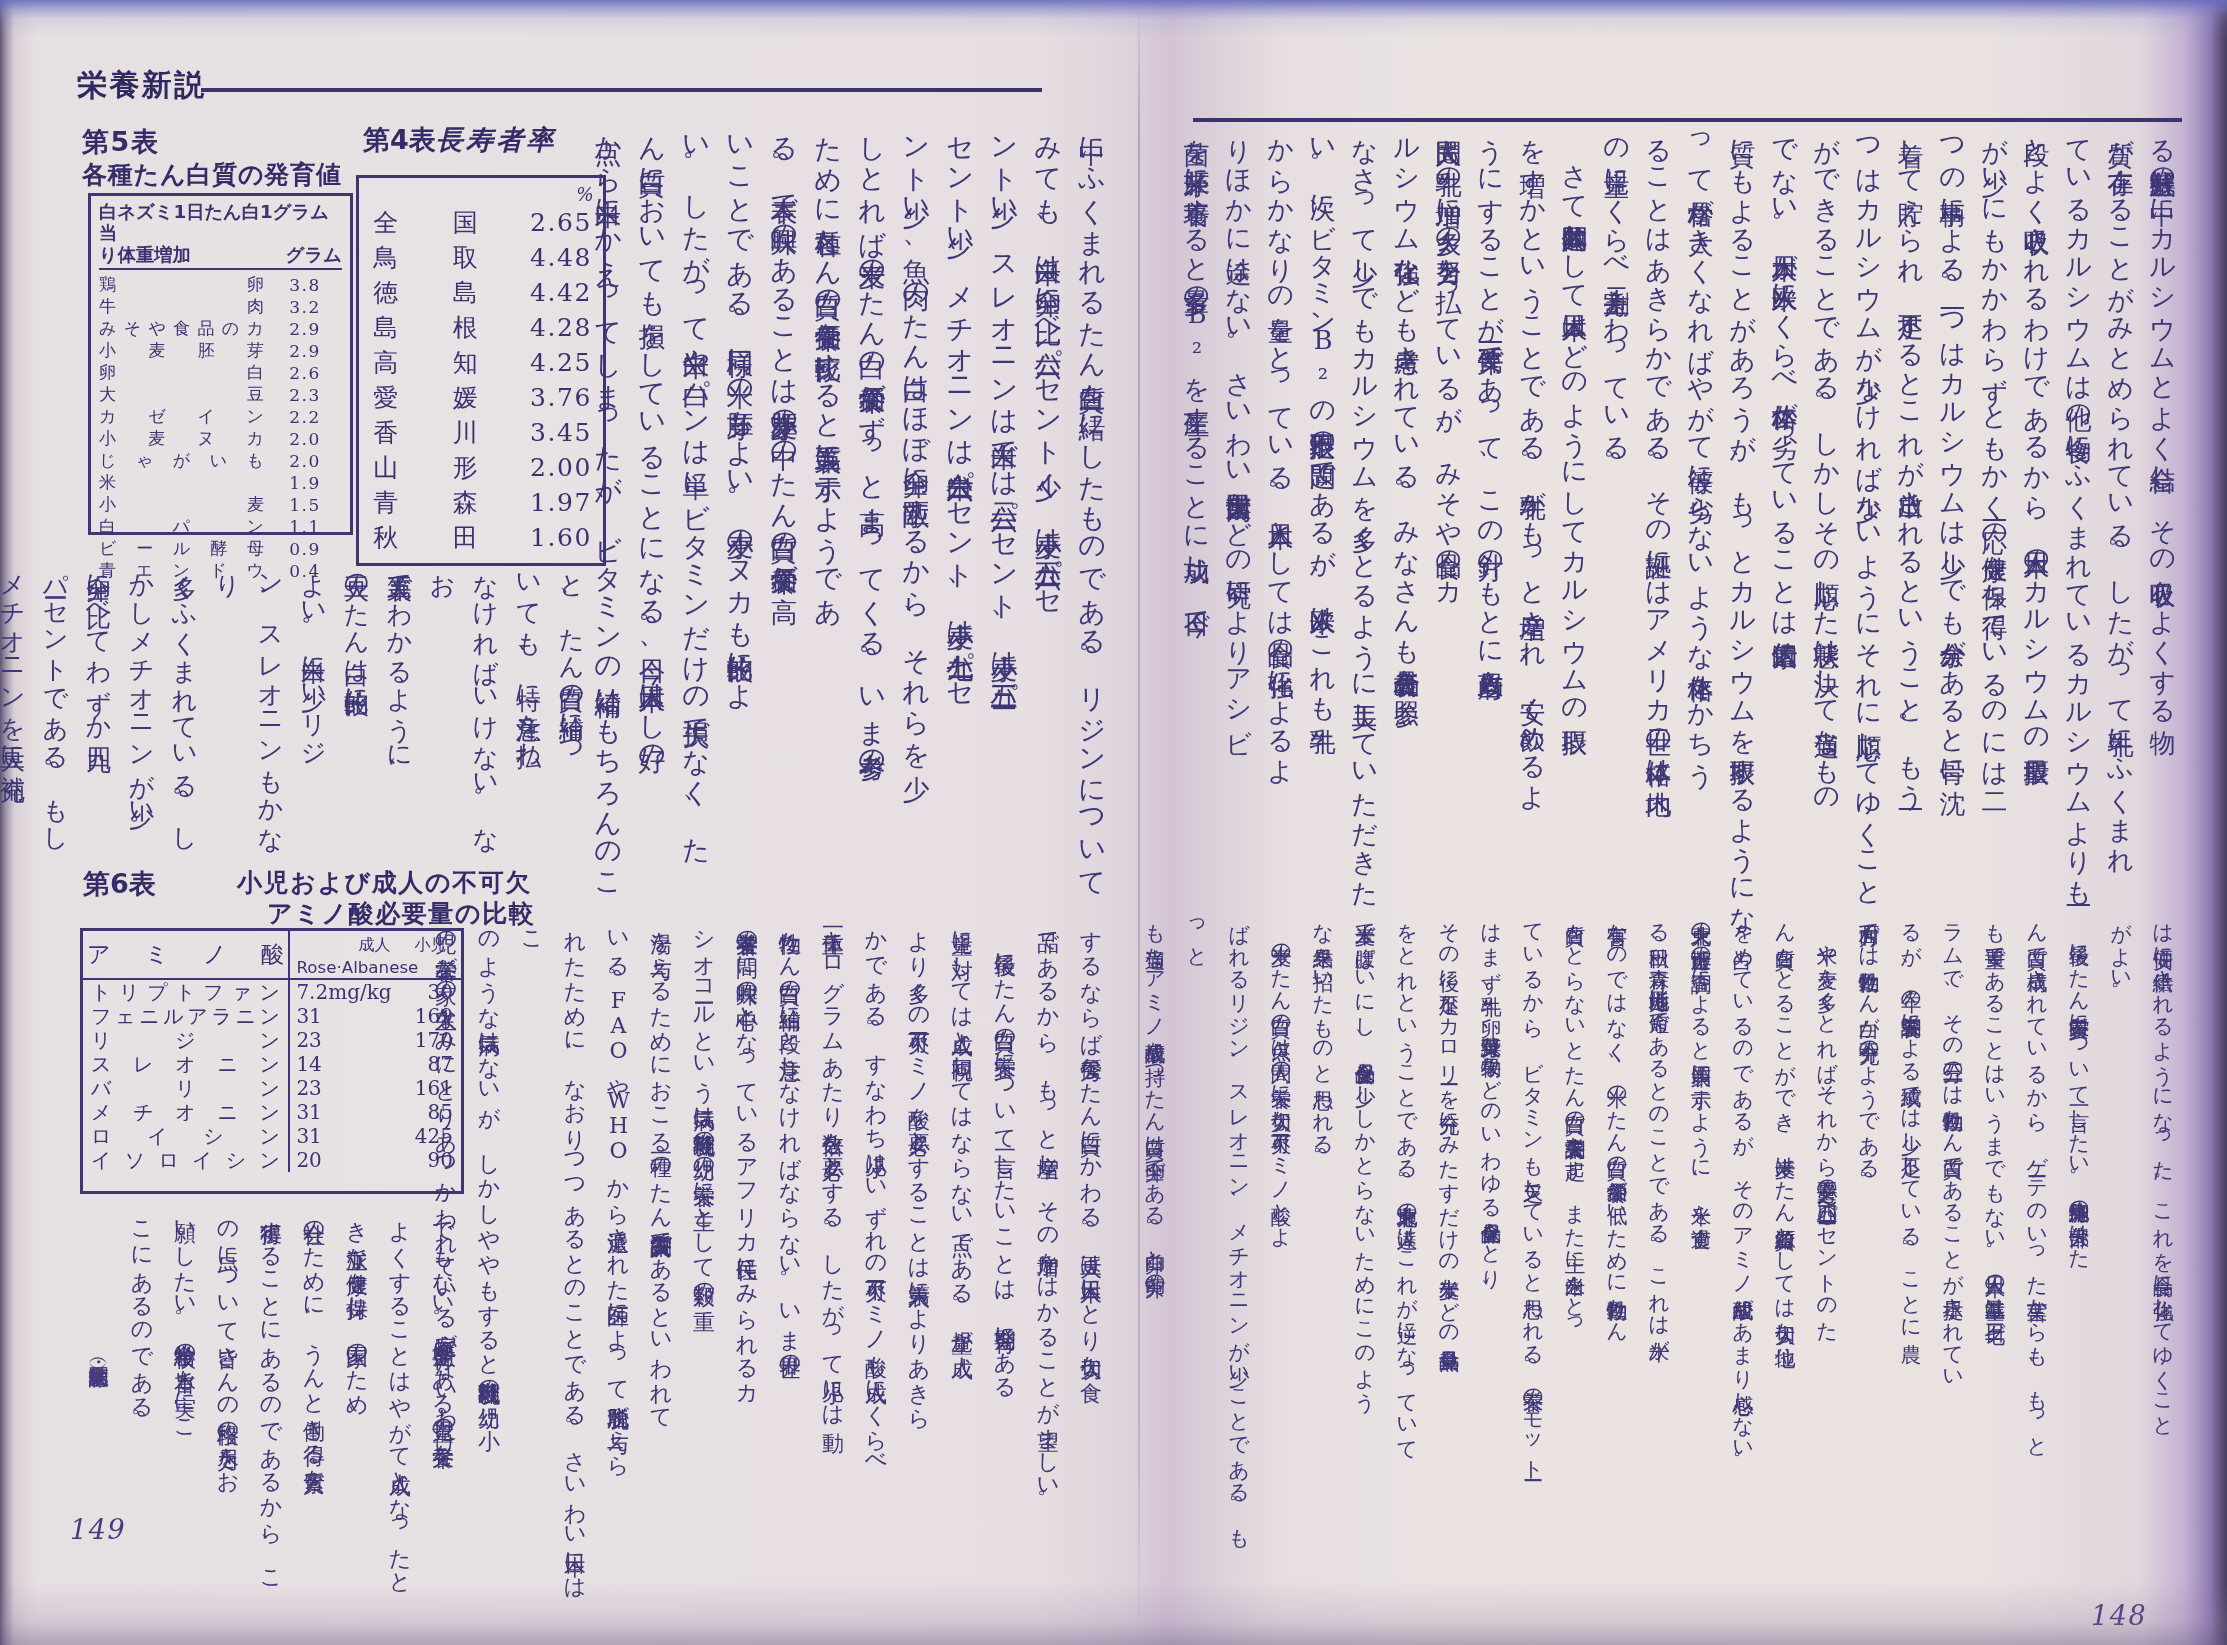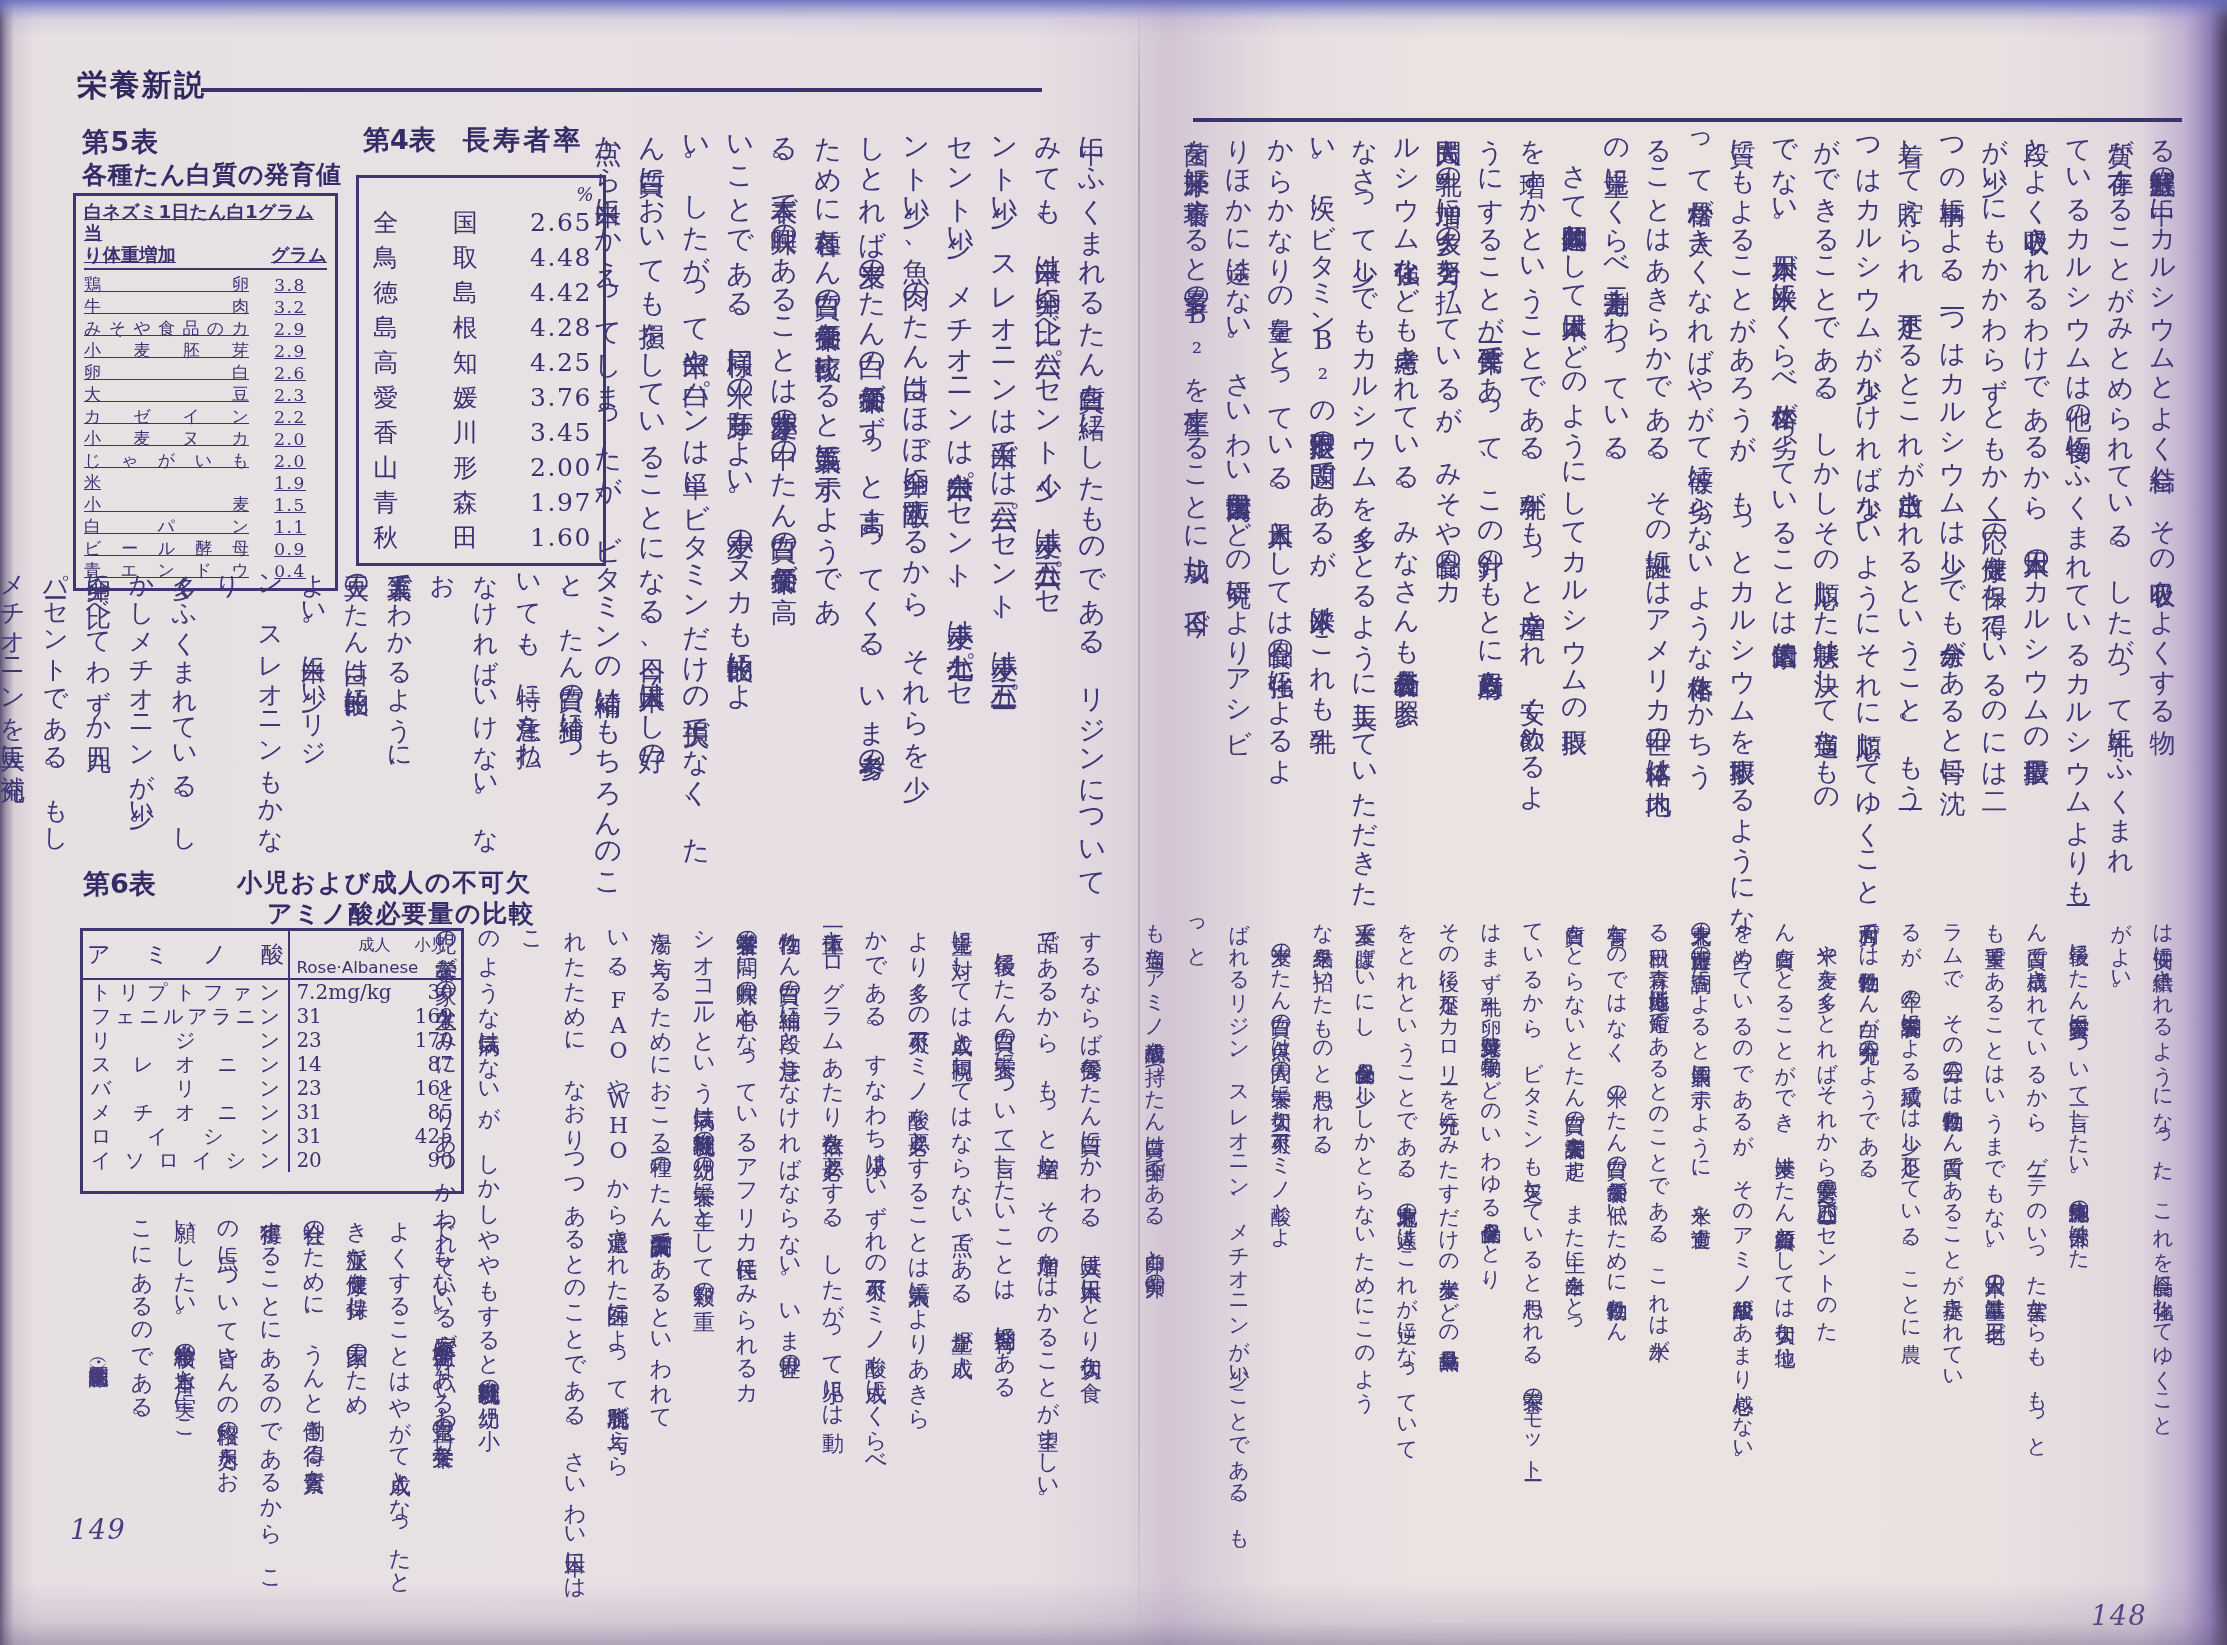--- a/index.html
+++ b/index.html
@@ -33,29 +33,29 @@
   #attribution{top:1351px;left:80px;width:38px;height:267px;font-size:20px;line-height:38px;color:#453d7d;}
 
   .rule{position:absolute;background:#3a336e;height:4px;}
   #rule-left{left:201px;top:88px;width:841px;}
   #rule-right{left:1193px;top:118px;width:989px;}
 
   .caption{position:absolute;font-family:"DejaVu Sans","Liberation Sans",sans-serif;font-weight:bold;color:#332c66;}
   #t5-label{left:82px;top:124px;font-size:27px;letter-spacing:1.6px;}
   #t5-title{left:82px;top:158px;font-size:25px;letter-spacing:0.8px;}
   #t4-caption{left:363px;top:122px;font-size:27px;}
-  #t4-caption .cap-title{margin-left:27px;letter-spacing:3.2px;}
+  #t4-caption .cap-title{letter-spacing:3.2px;font-style:italic;}
   #t6-label{left:83px;top:866px;font-size:27px;}
   #t6-title1{left:237px;top:866px;font-size:25px;letter-spacing:1.6px;}
   #t6-title2{left:267px;top:897px;font-size:25px;letter-spacing:1.6px;}
   #page-title{position:absolute;left:77px;top:65px;font-family:"DejaVu Sans","Liberation Sans",sans-serif;
     font-weight:bold;font-size:30px;letter-spacing:2.4px;color:#2f2960;}
 
   .dtable{position:absolute;border:3.2px solid #3d3673;box-sizing:border-box;color:#3a3370;background:rgba(255,255,255,0.04);}
-  #table5{left:73px;top:193px;width:265px;height:398px;padding:4.8px 8px 3.2px 8px;text-decoration:underline;}
+  #table5{left:88px;top:193px;width:265px;height:342px;padding:4.8px 8px 3.2px 8px;}
   .t5-head{font-size:18.3px;line-height:21.5px;border-bottom:2.4px solid #3d3673;padding-bottom:2.4px;margin-bottom:4px;
     font-family:"DejaVu Sans","Liberation Sans",sans-serif;font-weight:bold;}
   .t5-head .line2{display:flex;justify-content:space-between;}
   .t5row{display:flex;justify-content:flex-start;align-items:center;height:22px;font-size:17px;}
   .jname{display:inline-block;text-align:justify;text-align-last:justify;text-justify:inter-character;}
   .t5row .jname{width:165px;}
   .t5row .val{width:57px;text-align:right;letter-spacing:1.6px;}
 
   #table4{left:356px;top:175px;width:250px;height:391px;padding:27px 11px 6.4px 14.3px;position:absolute;}
   #table4 .pct{position:absolute;top:6.4px;right:9.5px;font-size:18.3px;font-style:italic;}

